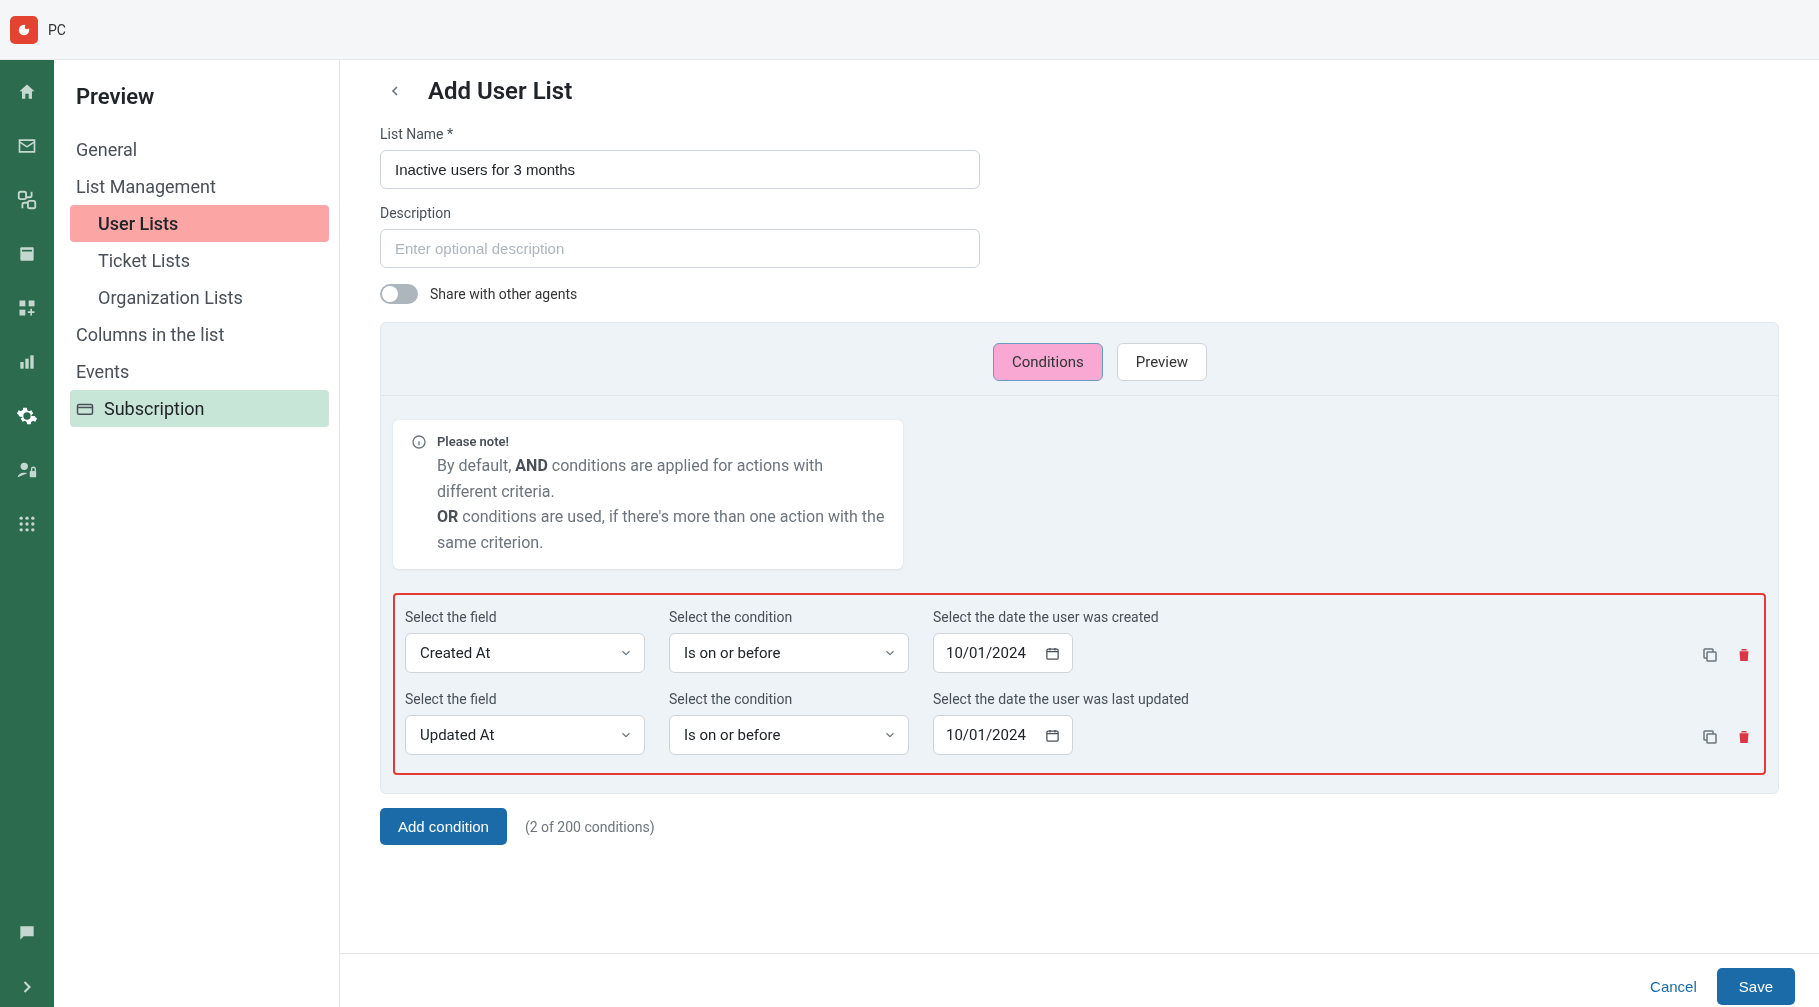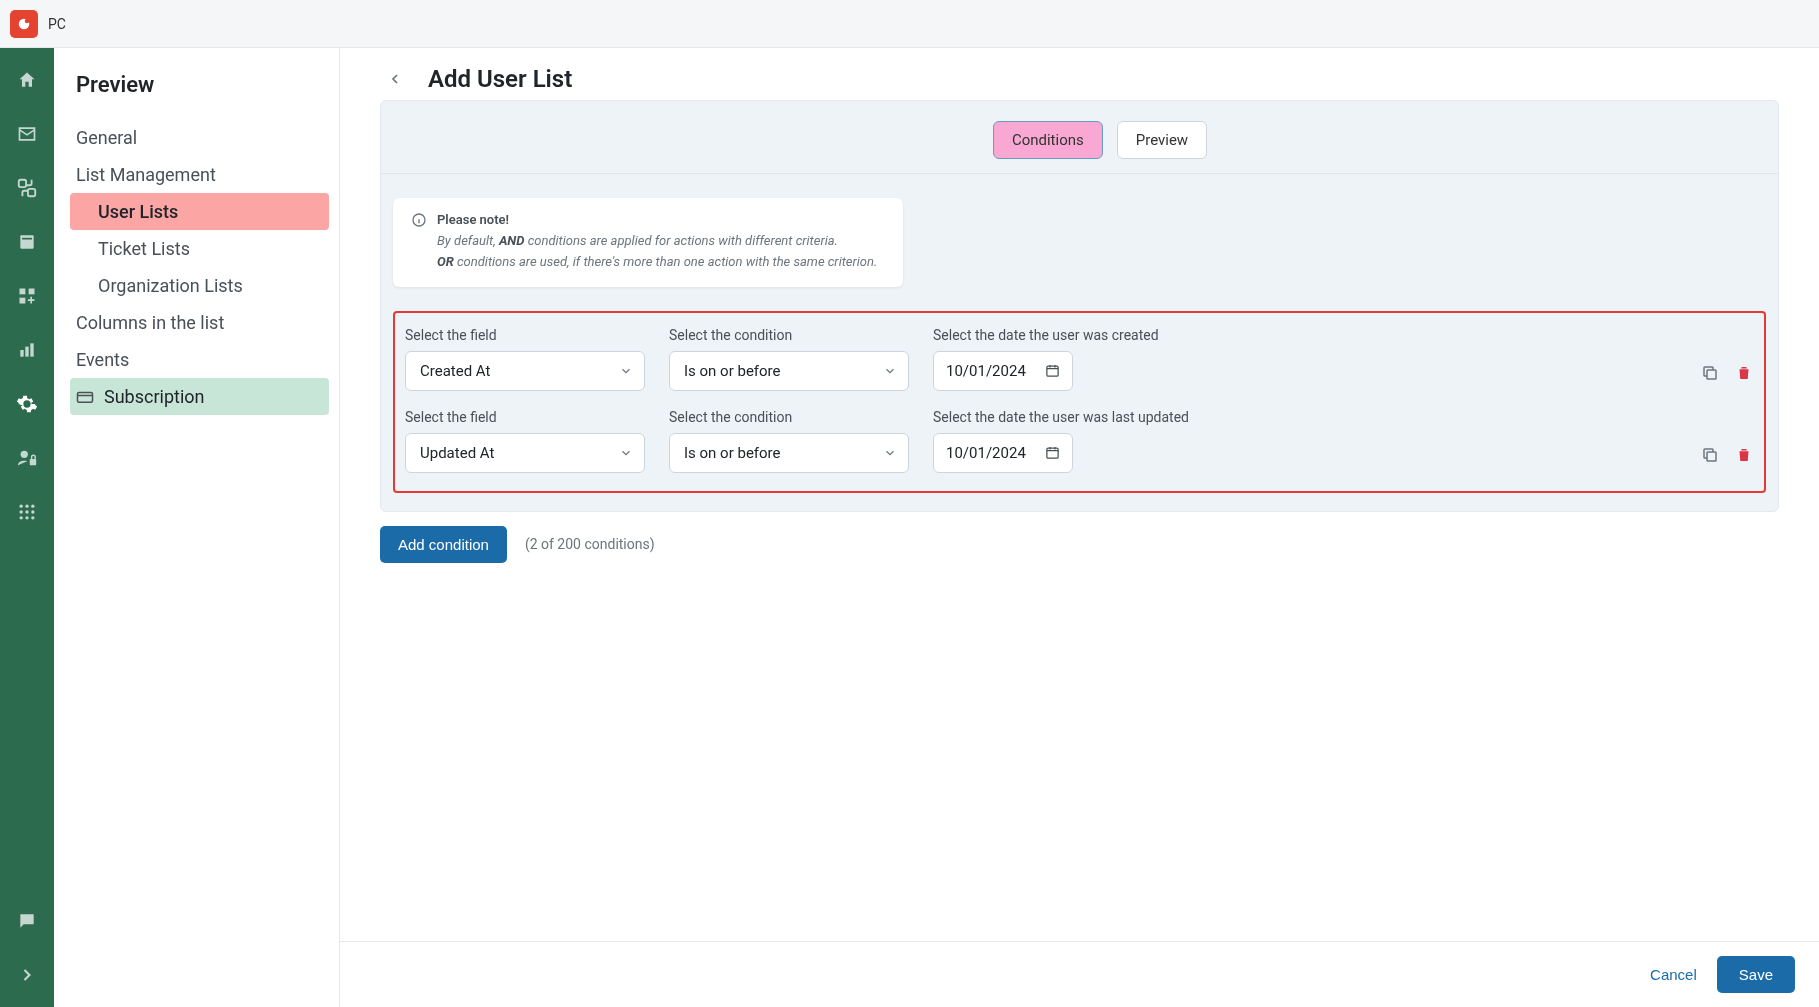--- a/index.html
+++ b/index.html
@@ -1,18 +1,18 @@
 <!DOCTYPE html>
 <html><head>
 <meta charset="utf-8">
 <style>
 * { box-sizing: border-box; margin: 0; padding: 0; }
 body { font-family: -apple-system, BlinkMacSystemFont, "Segoe UI", Roboto, sans-serif; font-size: 14px; color: #333; background: #fff; overflow: hidden; }
 
-.topbar { height: 48px; background: #f5f6f7; border-bottom: 1px solid #e5e7eb; display: flex; align-items: center; padding-left: 10px; }
+.topbar { height: 60px; background: #f5f6f7; border-bottom: 1px solid #e5e7eb; display: flex; align-items: center; padding-left: 10px; }
 .logo { width: 28px; height: 28px; background: #e44332; border-radius: 5px; display: flex; align-items: center; justify-content: center; margin-right: 10px; }
 .workspace-label { color: #333; font-size: 14px; }
 
 .layout { display: flex; height: calc(100vh - 48px); }
 
 .rail { width: 54px; background: #2d6b4f; display: flex; flex-direction: column; align-items: center; padding-top: 20px; gap: 30px; }
 .rail-item { width: 24px; height: 24px; display: flex; align-items: center; justify-content: center; color: #c5d8cf; cursor: pointer; }
 .rail-item.active { color: #fff; }
 .rail-spacer { flex: 1; }
 
@@ -39,21 +39,21 @@
 .toggle-knob { position: absolute; top: 2px; left: 2px; width: 16px; height: 16px; background: #fff; border-radius: 50%; }
 
 .panel { background: #eef3f8; border: 1px solid #e5e7eb; border-radius: 6px; margin: 0 40px; }
 .tab-bar { display: flex; justify-content: center; gap: 14px; padding: 20px 0 14px; border-bottom: 1px solid #e1e6eb; }
 .tab { padding: 9px 18px; border: 1px solid #ced4da; border-radius: 6px; background: #fff; cursor: pointer; font-size: 15px; }
 .tab.active { background: #f9a8d4; border-color: #6b9bc2; margin-left: 41px; }
 
 .note-box { background: #fff; border-radius: 6px; padding: 14px 18px; margin: 24px 24px 24px 12px; max-width: 510px; box-shadow: 0 1px 3px rgba(0,0,0,0.08); }
 .note-head { display: flex; align-items: flex-start; gap: 10px; }
 .note-title { font-size: 13px; font-weight: 600; color: #495057; margin-bottom: 4px; }
-.note-text { font-size: 13px; color: #6c757d; line-height: 1.6; font-style: italic; }
+.note-text { font-size: 16px; color: #6c757d; line-height: 1.6; }
 .note-text b { color: #495057; }
 
 .conditions-wrap { margin: 0 12px 18px; padding: 14px 10px 18px; border: 2px solid #e53935; border-radius: 4px; }
 .cond-row { display: flex; align-items: flex-end; gap: 24px; margin-bottom: 18px; }
 .cond-row:last-child { margin-bottom: 0; }
 .cond-col { display: flex; flex-direction: column; gap: 8px; }
 .cond-label { font-size: 14px; color: #495057; }
 .select-input { width: 240px; padding: 10px 36px 10px 14px; border: 1px solid #ced4da; border-radius: 6px; background: #fff; font-size: 15px; color: #212529; appearance: none; position: relative; }
 .select-wrap { position: relative; }
 .select-wrap .chev { position: absolute; right: 12px; top: 50%; transform: translateY(-50%); color: #6c757d; pointer-events: none; }
@@ -189,20 +189,36 @@
   <div class="main">
     <div class="main-header">
       <div class="back-btn">
         <svg width="16" height="16" viewBox="0 0 24 24" fill="none" stroke="currentColor" stroke-width="2.5">
             <path d="M15 6l-6 6 6 6"></path>
           </svg>
       </div>
       <div class="page-title">Add User List</div>
     </div>
 
+    <div class="form-area">
+      <div class="form-group">
+        <label class="form-label">List Name *</label>
+        <input class="text-input" value="Inactive users for 3 months" style="">
+      </div>
+      <div class="form-group">
+        <label class="form-label">Description</label>
+        <input class="text-input" placeholder="Enter optional description" style="">
+      </div>
+      <div class="toggle-row">
+        <div class="toggle">
+            <div class="toggle-knob"></div>
+          </div>
+        <span>Share with other agents</span>
+      </div>
+    </div>
 
     <div class="panel">
       <div class="tab-bar">
         <div class="tab active">Conditions</div>
         <div class="tab">Preview</div>
       </div>
 
       <div class="note-box">
         <div class="note-head">
           <span>

